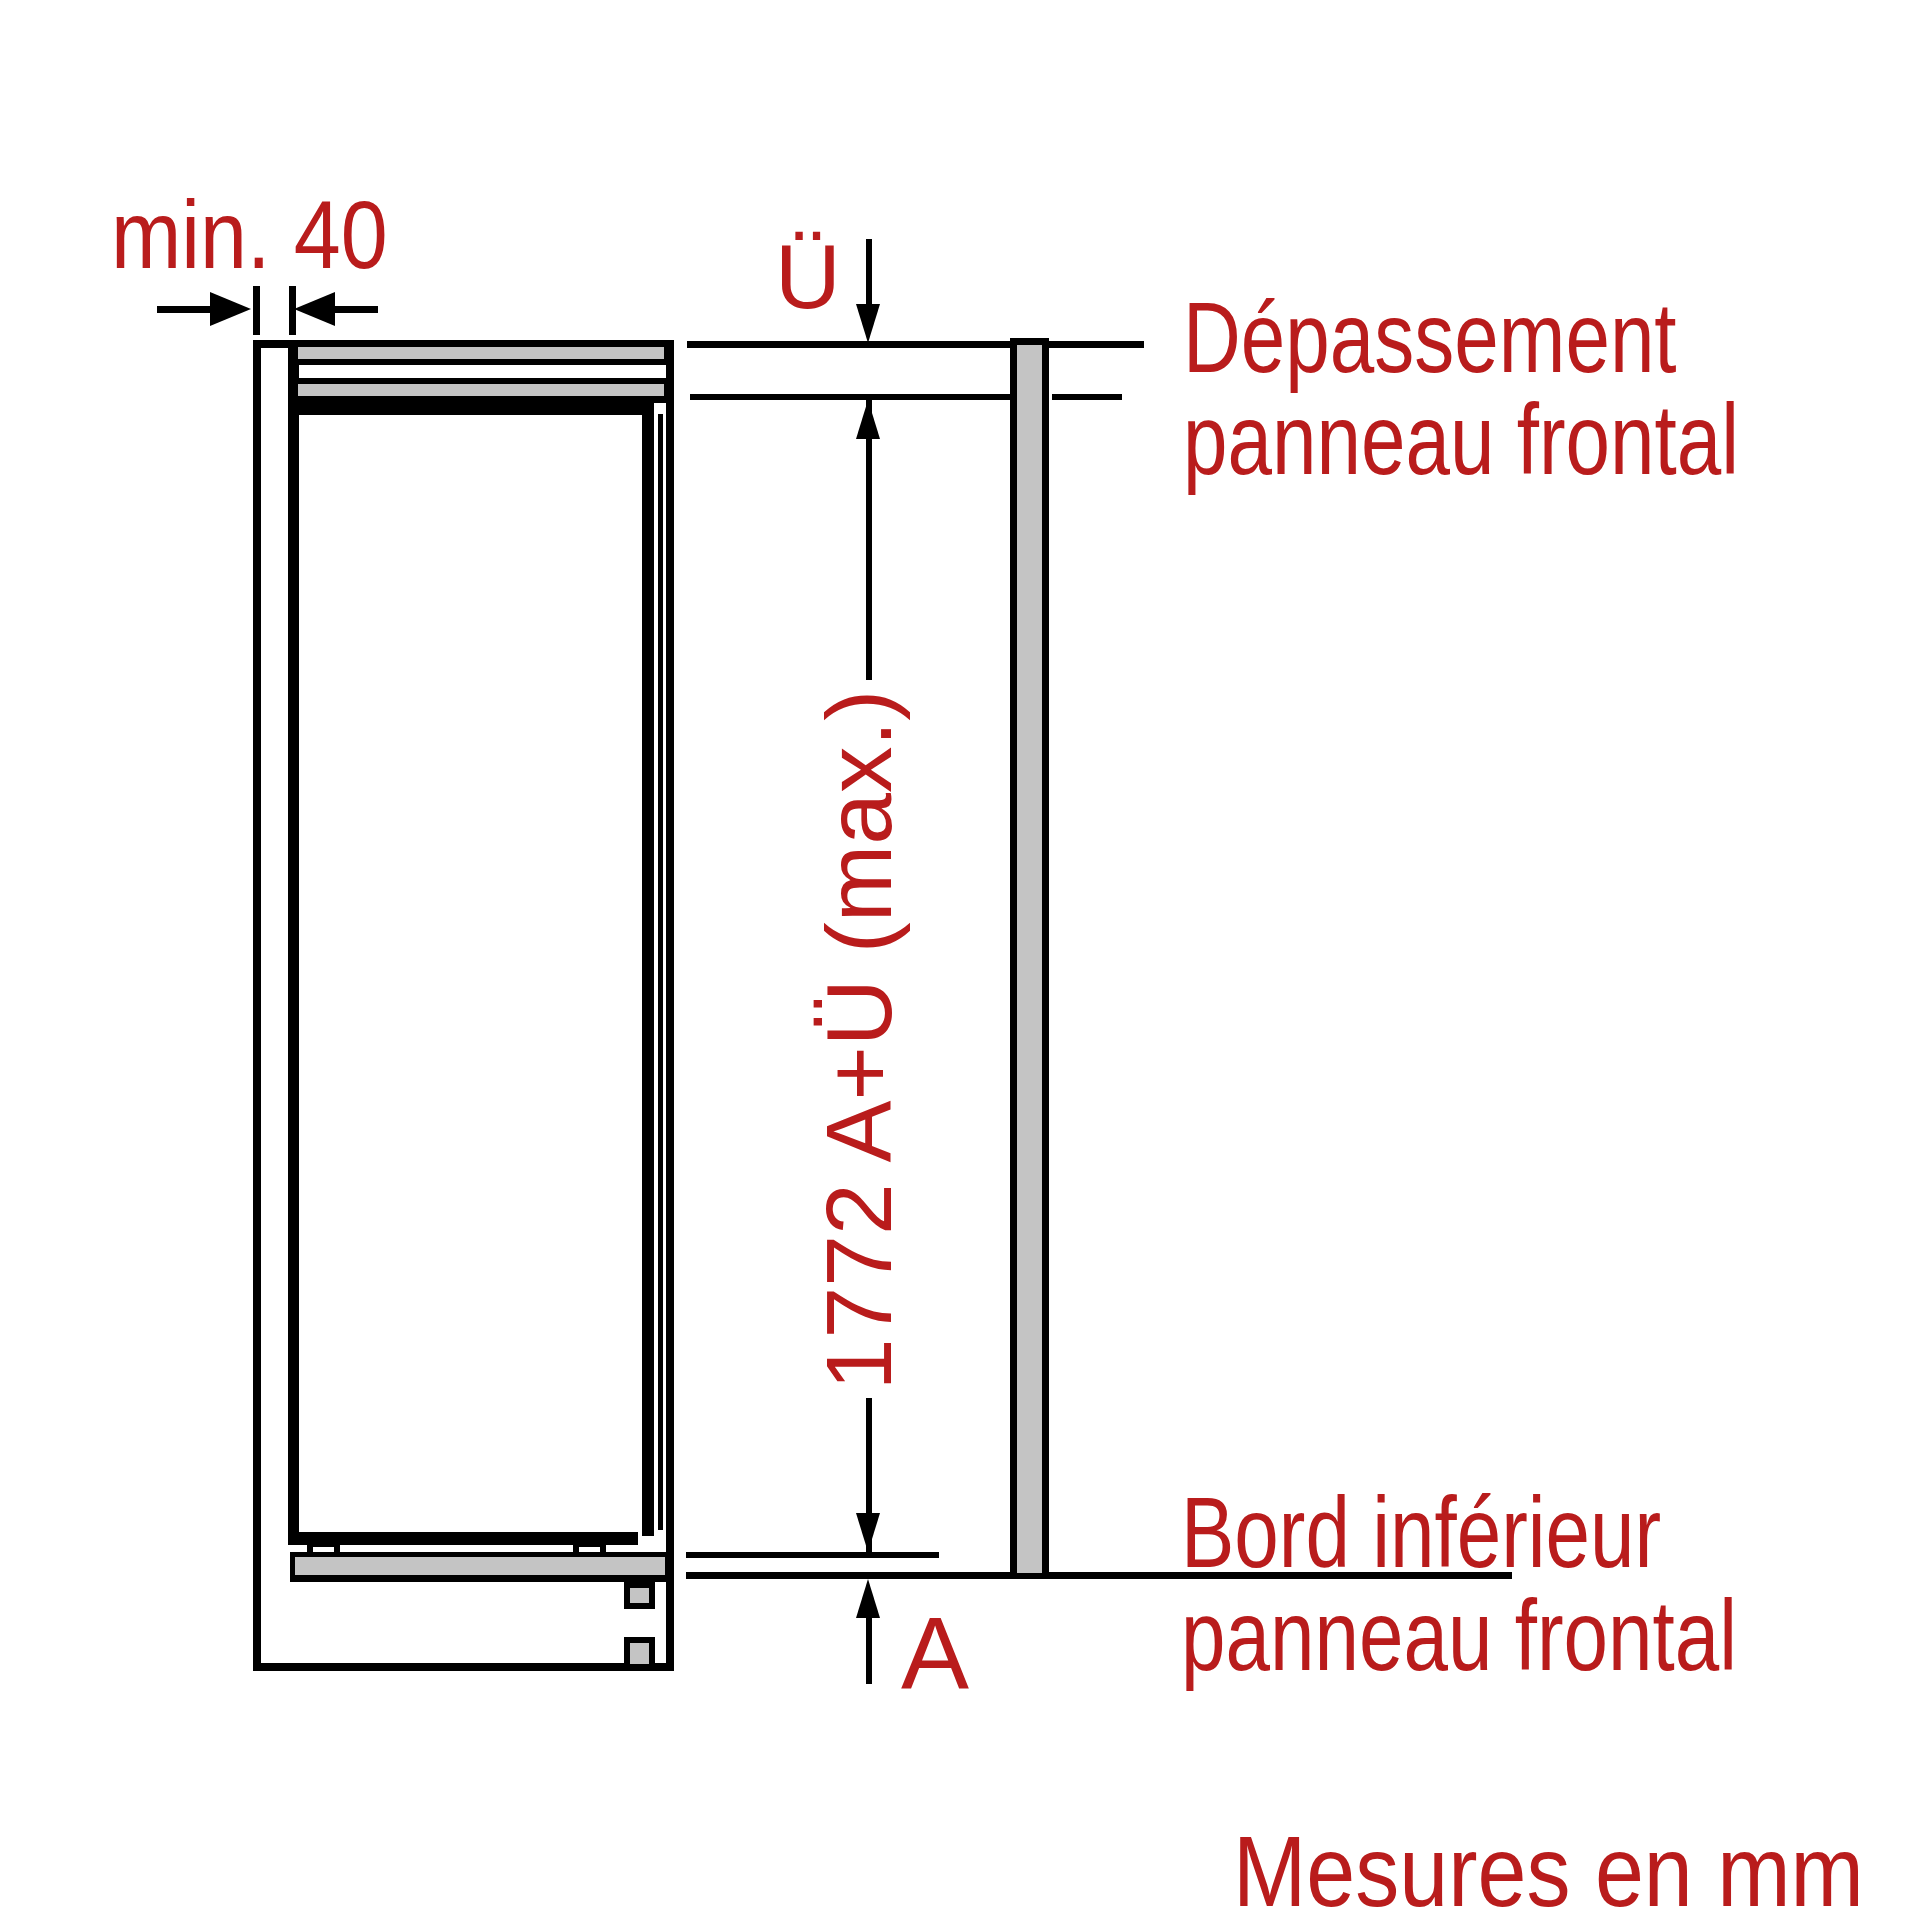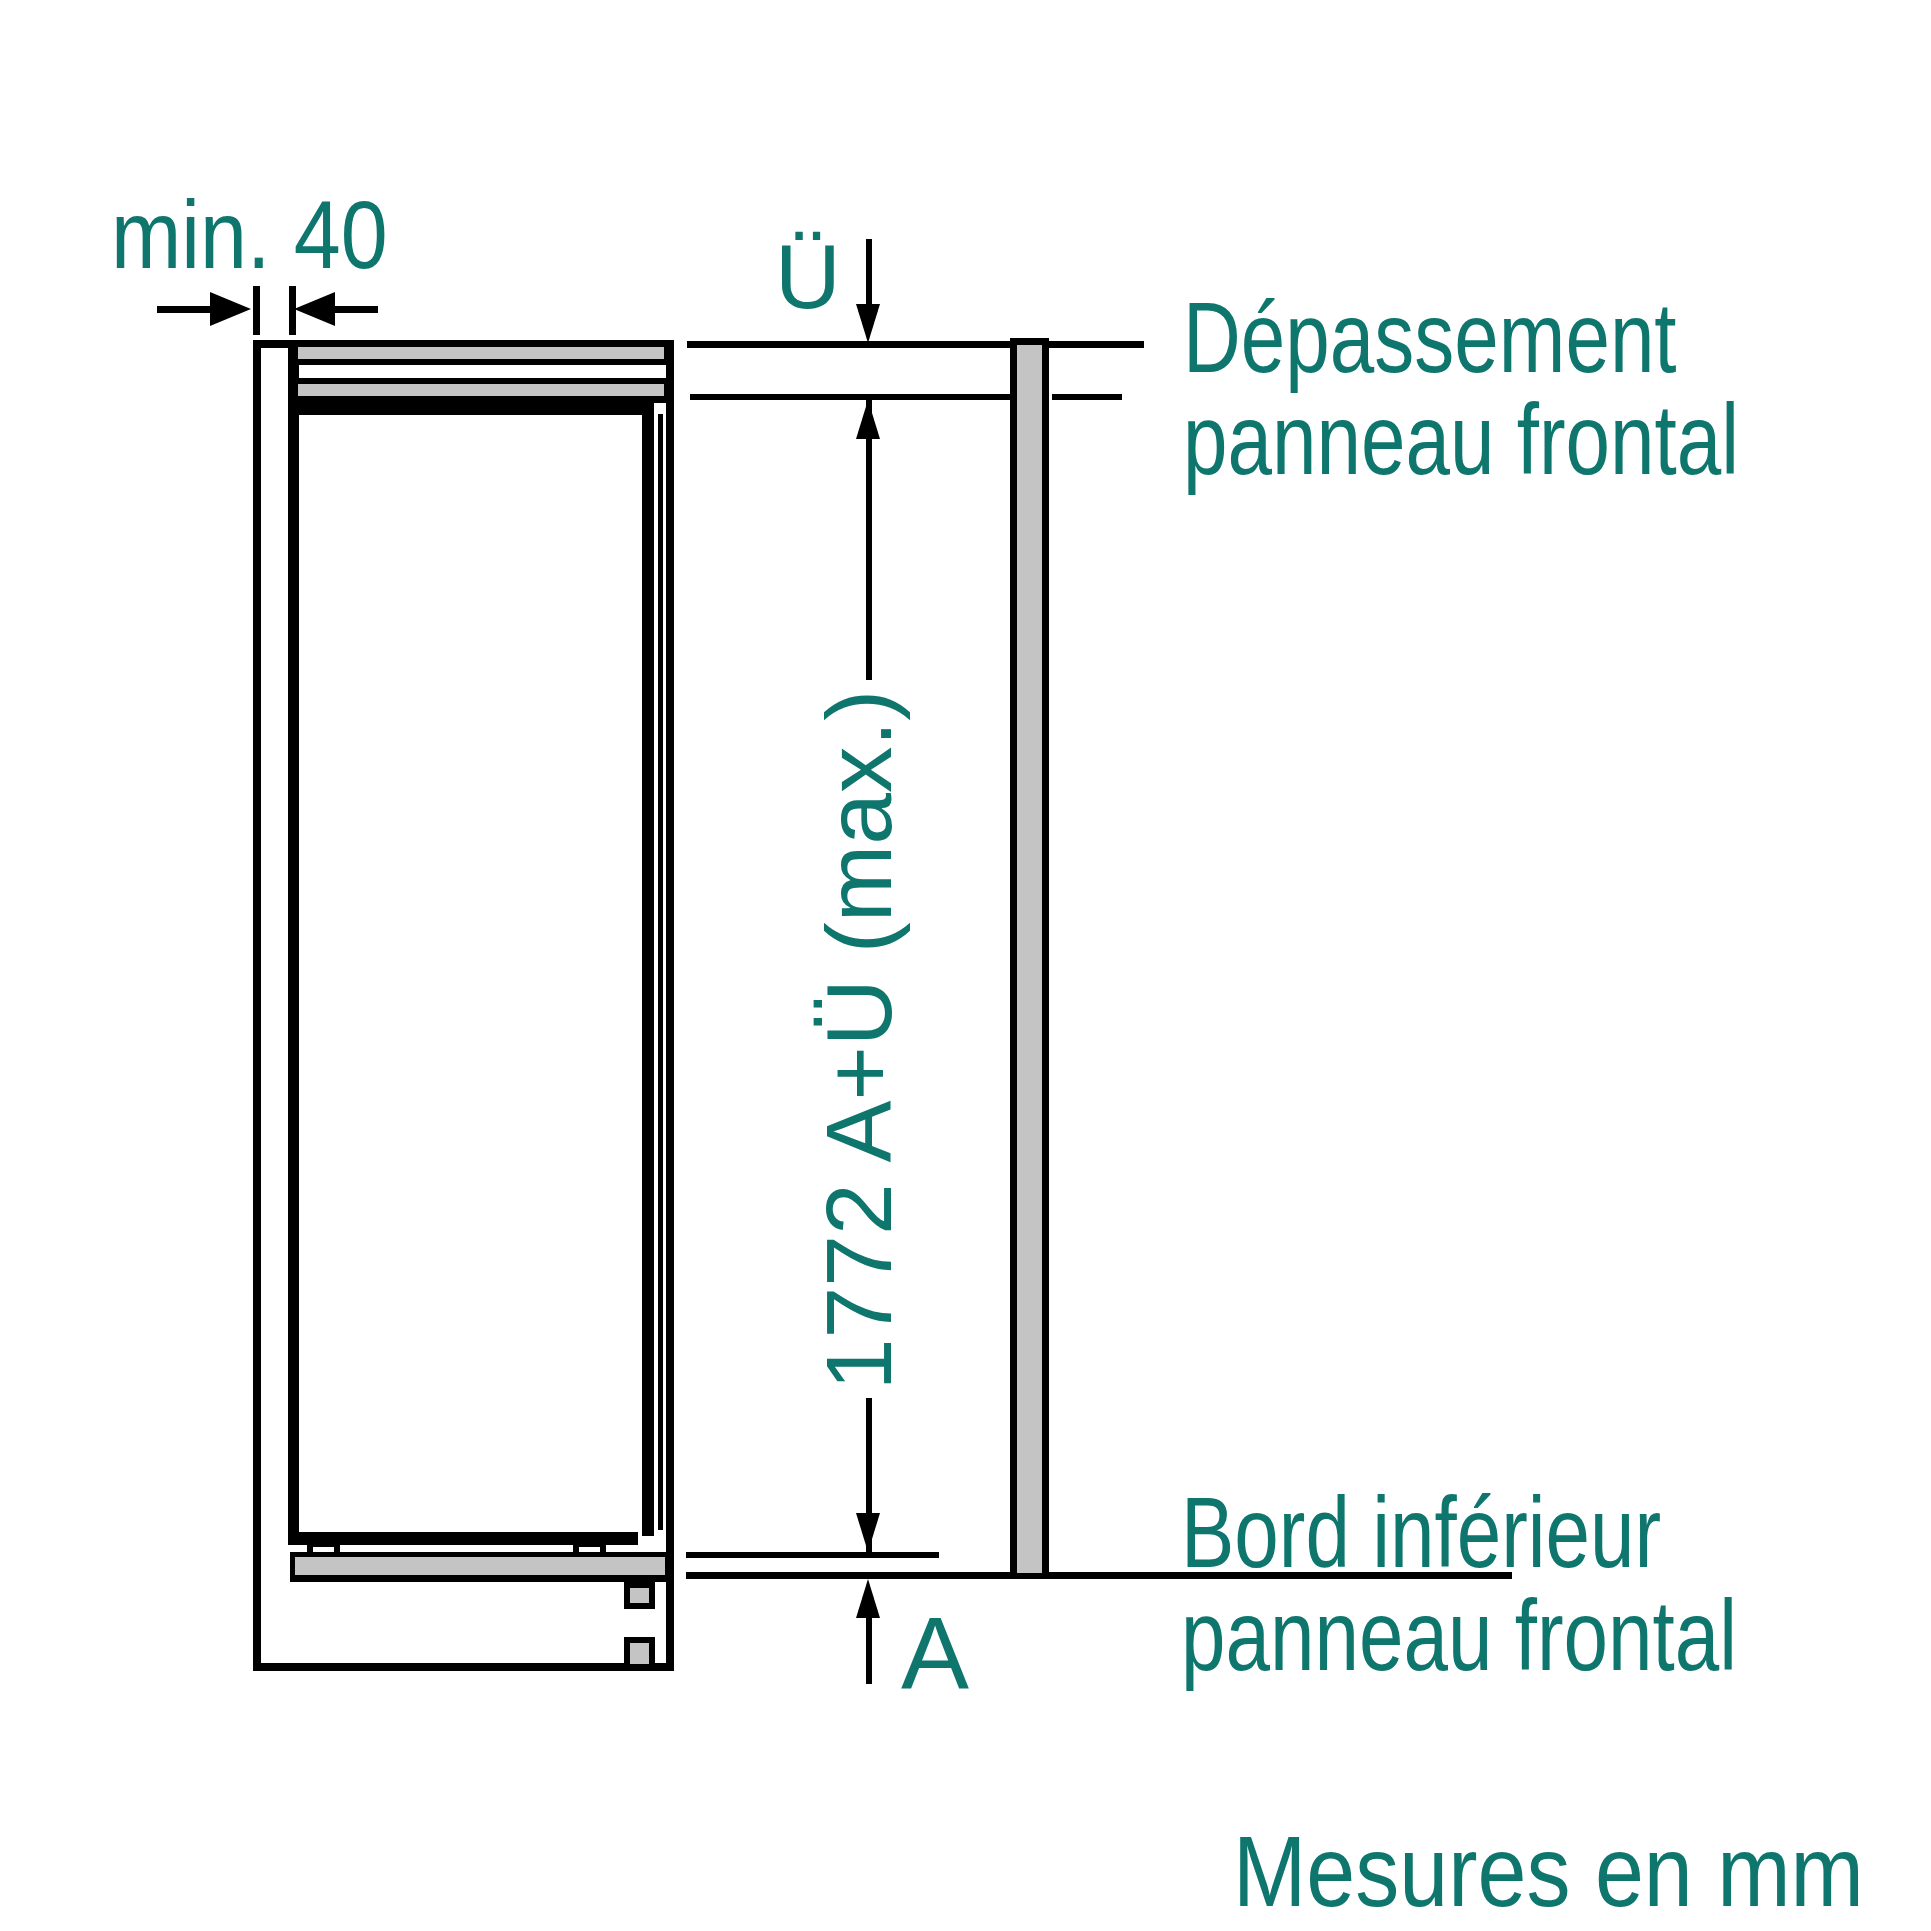--- a/index.html
+++ b/index.html
@@ -1,17 +1,17 @@
 <!DOCTYPE html>
 <html><head>
 <meta charset="utf-8">
 <style>
   html,body{margin:0;padding:0;background:#ffffff;}
   #stage{position:relative;width:1931px;height:1931px;background:#ffffff;overflow:hidden;
-         font-family:"Liberation Sans",sans-serif;color:#0f766e;}
+         font-family:"Liberation Sans",sans-serif;color:#b91c1c;}
   .ln{position:absolute;background:#000;}
   .box{position:absolute;box-sizing:border-box;}
   .tri{position:absolute;width:0;height:0;}
   .tri-up{border-left:12.6px solid transparent;border-right:12.6px solid transparent;border-bottom:39px solid #000;}
   .tri-down{border-left:12.6px solid transparent;border-right:12.6px solid transparent;border-top:39px solid #000;}
   .tri-right{border-top:17.4px solid transparent;border-bottom:17.4px solid transparent;border-left:41px solid #000;}
   .tri-left{border-top:17.4px solid transparent;border-bottom:17.4px solid transparent;border-right:41px solid #000;}
   .t{position:absolute;white-space:nowrap;line-height:1.04;}
   .t-min{left:111px;top:185px;font-size:97px;transform:scaleX(0.87);transform-origin:0 0;}
   .t-ue{left:775px;top:230px;font-size:91px;}

